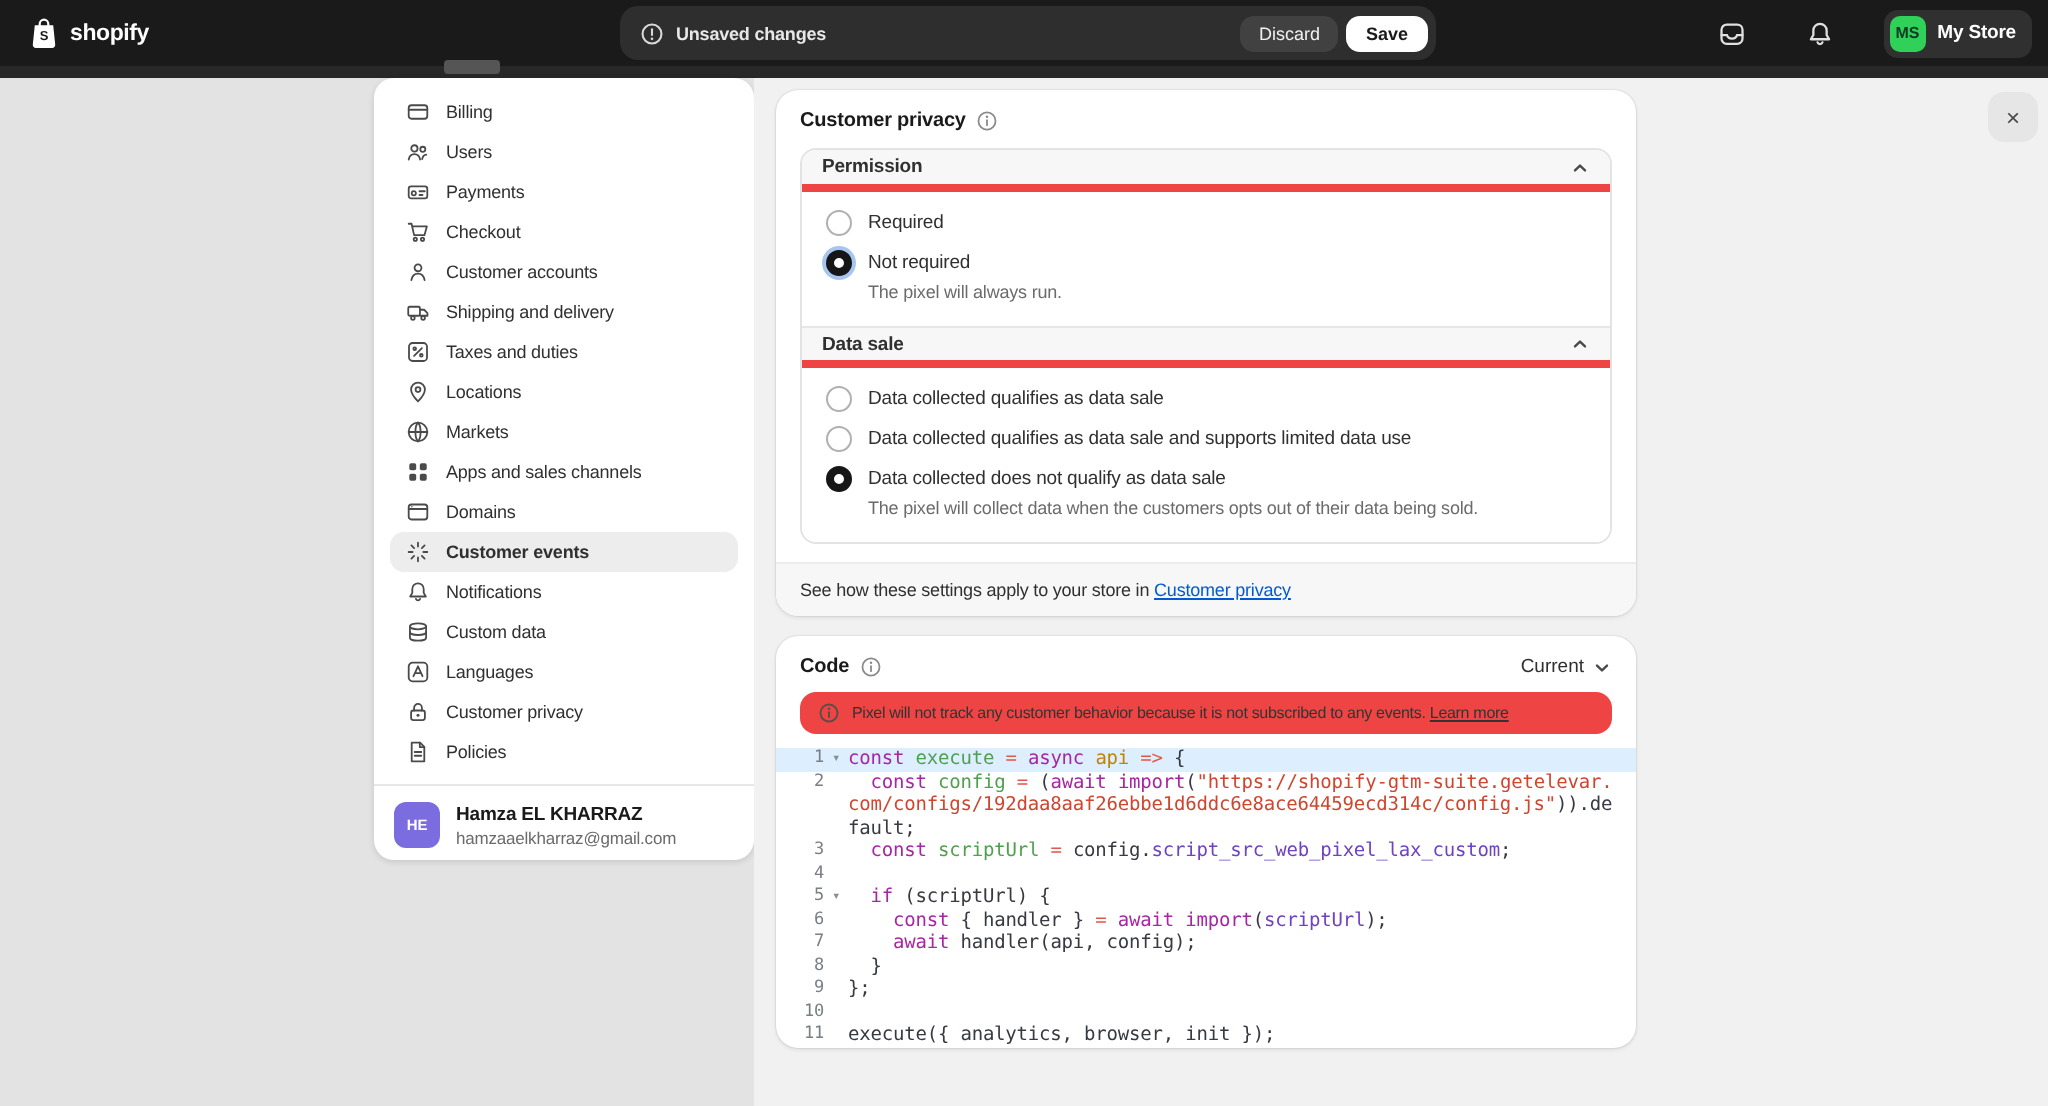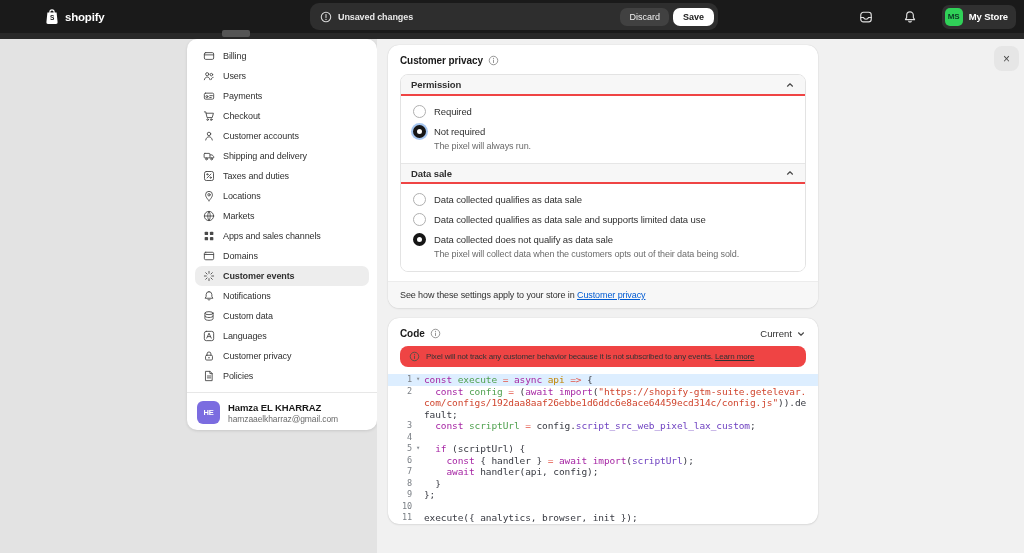--- a/index.html
+++ b/index.html
@@ -1,21 +1,21 @@
 <!DOCTYPE html>
 <html><head>
 <meta charset="utf-8">
 <style>
   * { margin:0; padding:0; box-sizing:border-box; }
   html,body { width:1024px; height:553px; overflow:hidden; }
   body { font-family:"Liberation Sans", sans-serif; background:#e3e3e3; position:relative; letter-spacing:-0.1px; }
 
   
   .topbar { position:absolute; top:0; left:0; width:1024px; height:33px; background:#1a1a1a; display:flex; align-items:center; }
-  .logo { display:flex; align-items:center; gap:5px; padding-left:14px;margin-left:30px; }
+  .logo { display:flex; align-items:center; gap:5px; padding-left:14px; }
   .logo-word { color:#fff; font-weight:bold; font-size:11.5px; letter-spacing:-0.2px; }
   .savebar { position:absolute; left:310px; top:3px; width:408px; height:27px; background:#2e2e2e; border-radius:9px; display:flex; align-items:center; justify-content:space-between; padding:0 4px 0 10px; }
   .savebar-left { display:flex; align-items:center; gap:6px; color:#e8e8e8; font-size:9px; font-weight:bold; }
   .savebar-actions { display:flex; align-items:center; gap:4px; }
   .btn-discard { background:#414141; color:#f1f1f1; border:none; border-radius:7px; font-size:9px; padding:4px 9px; font-family:inherit; cursor:pointer; }
   .btn-save { background:#ffffff; color:#1a1a1a; border:none; border-radius:7px; font-size:9px; font-weight:bold; padding:4px 10px; font-family:inherit; cursor:pointer; }
   .topbar-right { position:absolute; right:8px; top:0; height:33px; display:flex; align-items:center; gap:20px; }
   .tb-iconbtn { width:24px; height:24px; display:flex; align-items:center; justify-content:center; background:transparent; border:none; cursor:pointer; }
   .store-pill { display:flex; align-items:center; gap:6px; background:#303030; border-radius:7px; padding:3px 8px 3px 3px; cursor:pointer; }
   .avatar-ms { width:18px; height:18px; border-radius:5px; background:#30d158; color:#0b3a24; font-size:8px; font-weight:bold; display:flex; align-items:center; justify-content:center; }
@@ -39,21 +39,21 @@
 
   .main { position:absolute; left:377px; top:0; right:0; bottom:0; background:#f1f1f1; padding:6px 0 0 11px; }
   .close-btn { position:absolute; top:7px; right:5px; width:25px; height:25px; border:none; border-radius:8px; background:#e6e6e6; color:#4a4a4a; font-size:12px; display:flex; align-items:center; justify-content:center; cursor:pointer; }
 
   .card { width:430px; background:#fff; border-radius:11px; box-shadow:0 1px 2px rgba(0,0,0,.08), 0 0 1px rgba(0,0,0,.2); }
   .card-pad { padding:10px 12px 0; }
   .title-row { display:flex; align-items:center; gap:5px; }
   .card-title { font-size:10px; font-weight:bold; color:#1a1a1a; }
 
   .group { margin-top:8px; border:1px solid #e3e3e3; border-radius:8px; overflow:hidden; }
-  .ghead { background:#f7f7f7; border-bottom:2px solid #ef4444; padding:4px 10px; height:21px; display:flex; align-items:center; justify-content:space-between; cursor:pointer; }
+  .ghead { background:#f7f7f7; border-bottom:4px solid #ef4444; padding:4px 10px; height:21px; display:flex; align-items:center; justify-content:space-between; cursor:pointer; }
   .ghead + .gbody + .ghead { border-top:1px solid #e6e6e6; }
   .ghead-label { font-size:9.5px; font-weight:bold; color:#303030; }
   .gbody { background:#fff; padding:9px 12px 10px; }
   .radio-row { display:flex; align-items:center; gap:8px; margin-top:7px; cursor:pointer; }
   .radio-row:first-child { margin-top:0; }
   .radio { width:13px; height:13px; border-radius:50%; border:1.2px solid #b0b0b0; background:#fff; flex-shrink:0; }
   .radio.sel { border:4px solid #161616; }
   .radio.focus { box-shadow:0 0 0 2px rgba(0,91,211,.35); }
   .radio-label { font-size:9.5px; color:#303030; }
   .helper { font-size:9px; color:#6b6b6b; margin:3px 0 2px 21px; }

